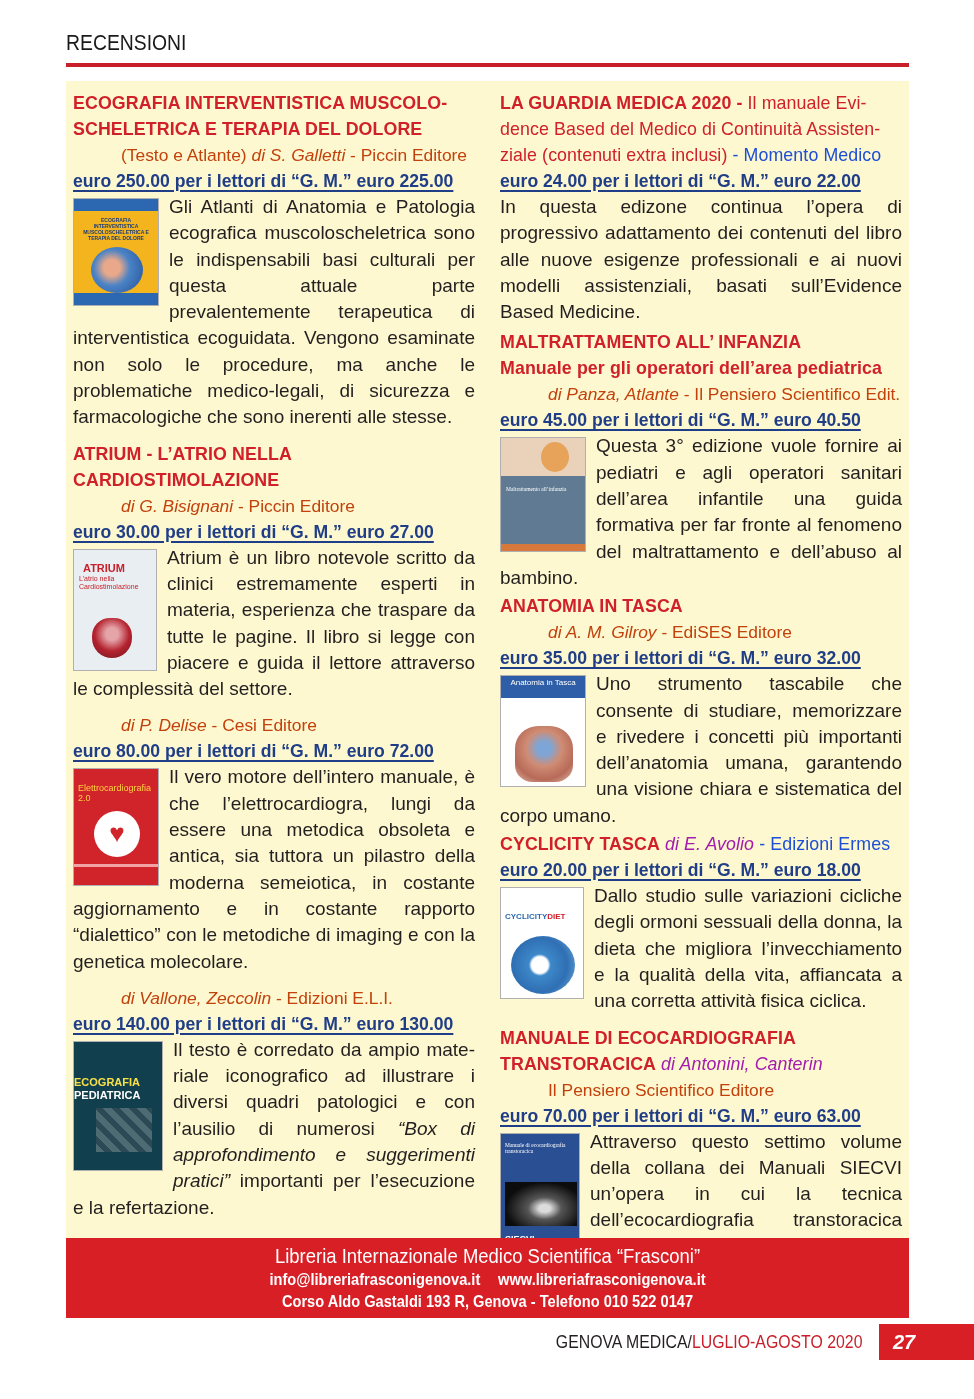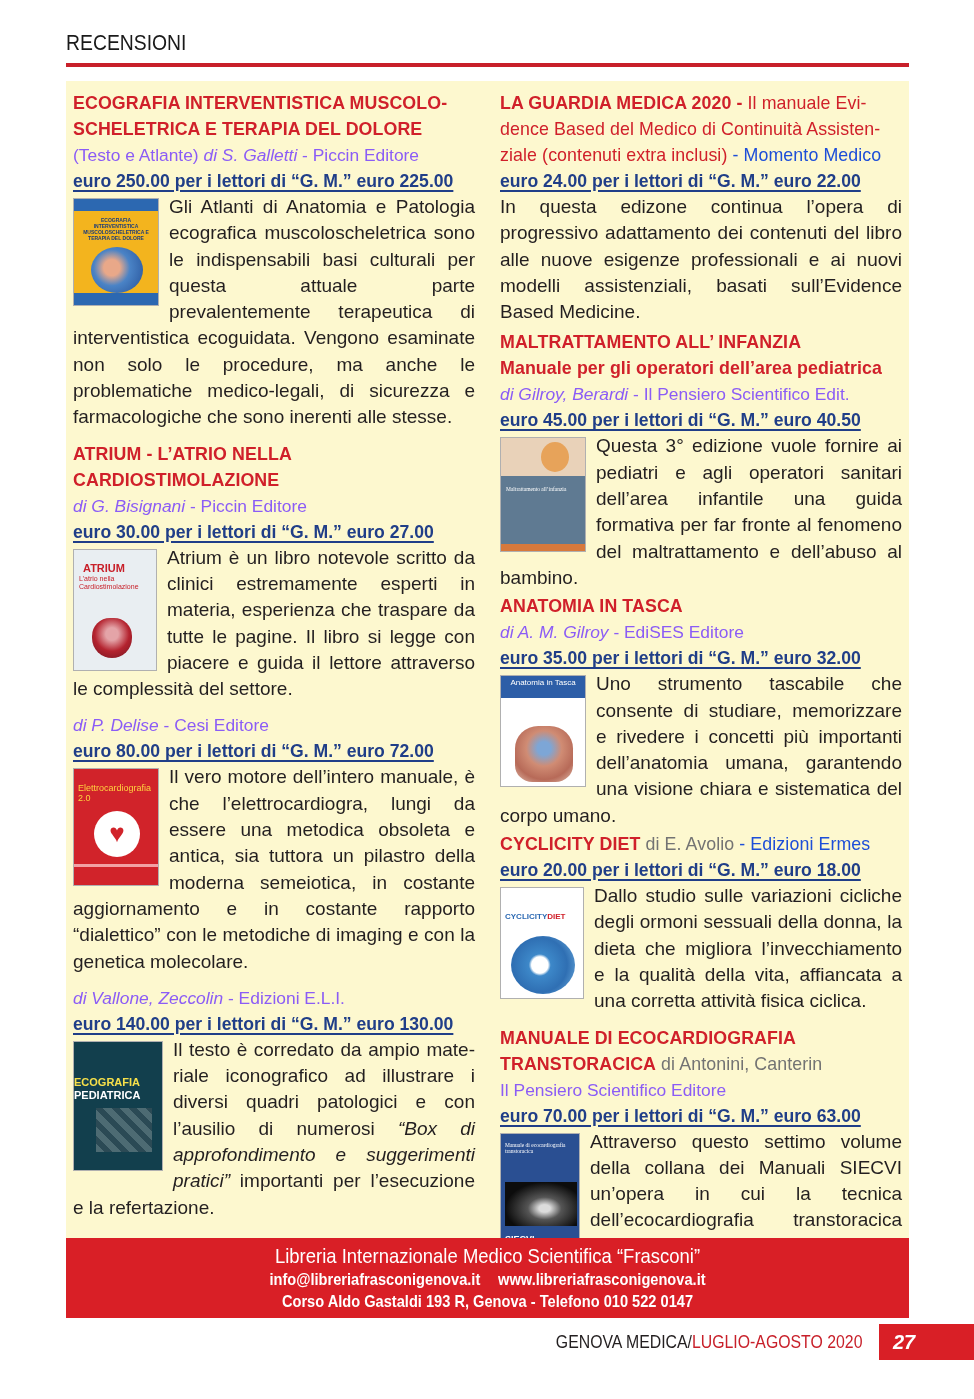--- a/index.html
+++ b/index.html
@@ -20,23 +20,23 @@
   }
   .col { position: absolute; top: 90px; width: 402px; }
   .col.left { left: 73px; }
   .col.right { left: 500px; }
 
   .entry { position: relative; }
   .title {
     color: #d0202a; font-weight: bold; font-size: 17.8px; line-height: 26px; letter-spacing: 0.1px;
   }
   .title .light { font-weight: normal; }
-  .title .author { color: #737373; font-weight: normal; }
+  .title .author { color: #a21caf; font-weight: normal; font-style: italic; }
   .title .pub { color: #1d4ed8; font-weight: normal; }
-  .meta { font-size: 17.4px; line-height: 26px; color: #8b5cf6; }
+  .meta { font-size: 17.4px; line-height: 26px; color: #c2410c; margin-left: 48px; }
   .meta i { font-style: italic; }
   .price {
     color: #203e88; font-weight: bold; font-size: 17.6px; line-height: 26px;
     text-decoration: underline; text-underline-offset: 3px; text-decoration-thickness: 1.5px;
     white-space: nowrap; cursor: pointer;
   }
   .body {
     font-size: 19px; line-height: 26.3px; text-align: justify; color: #231f20; hyphens: manual;
   }
   .cover {
@@ -177,21 +177,21 @@
   <div class="entry">
     <div class="title"><span>LA GUARDIA MEDICA 2020 - </span><span class="light">Il manuale Evi­dence Based del Medico di Continuità Assisten­ziale (contenuti extra inclusi)</span><span class="pub"> - Momento Medico</span></div>
     <div class="price">euro 24.00 per i lettori di “G. M.” euro 22.00</div>
     <div class="body">In questa edizone continua l’opera di progressivo adattamento dei contenuti del libro alle nuove esigenze profes­sionali e ai nuovi modelli assistenziali, basati sull’Evidence Based Medicine.</div>
   </div>
   <div class="gap" style="height:4px"></div>
 
   <div class="entry">
     <div class="title">MALTRATTAMENTO ALL’ INFANZIA</div>
     <div class="title">Manuale per gli operatori dell’area pediatrica</div>
-    <div class="meta"><i>di Gilroy, Berardi</i><span> - Il Pensiero Scientifico Edit.</span></div>
+    <div class="meta"><i>di Panza, Atlante</i><span> - Il Pensiero Scientifico Edit.</span></div>
     <div class="price">euro 45.00 per i lettori di “G. M.” euro 40.50</div>
     <div class="cover cv-malt">
       <div class="art"></div>
         <div class="sun"></div>
       <div class="t">Maltrattamento all’infanzia</div>
       <div class="strip"></div>
     </div>
     <div class="body">Questa 3° edizione vuole fornire ai pediatri e agli operatori sanitari dell’a­rea infantile una guida formativa per far fronte al fenomeno del maltratta­mento e dell’abuso al bambino.</div>
   </div>
   <div class="gap" style="height:2px"></div>
@@ -203,21 +203,21 @@
     <div class="cover cv-anat">
       <div class="top"></div>
         <div class="t">Anatomia in Tasca</div>
       <div class="org"></div>
     </div>
     <div class="body">Uno strumento tascabile che consen­te di studiare, memorizzare e rivedere i concetti più importanti dell’anatomia umana, garantendo una visione chiara e sistematica del corpo umano.</div>
   </div>
   <div class="gap" style="height:2px"></div>
 
   <div class="entry">
-    <div class="title"><span>CYCLICITY DIET</span><span class="author"> di E. Avolio</span><span class="pub"> - Edizioni Ermes</span></div>
+    <div class="title"><span>CYCLICITY TASCA</span><span class="author"> di E. Avolio</span><span class="pub"> - Edizioni Ermes</span></div>
     <div class="price">euro 20.00 per i lettori di “G. M.” euro 18.00</div>
     <div class="cover cv-cyc">
       <div class="t"><span>CYCLICITY</span><b>DIET</b></div>
       <div class="apple"></div>
     </div>
     <div class="body">Dallo studio sulle variazioni cicliche degli ormoni sessuali della donna, la dieta che migliora l’invecchiamento e la qualità della vita, affiancata a una corretta attività fisica ciclica.</div>
   </div>
   <div class="gap"></div>
 
   <div class="entry">

